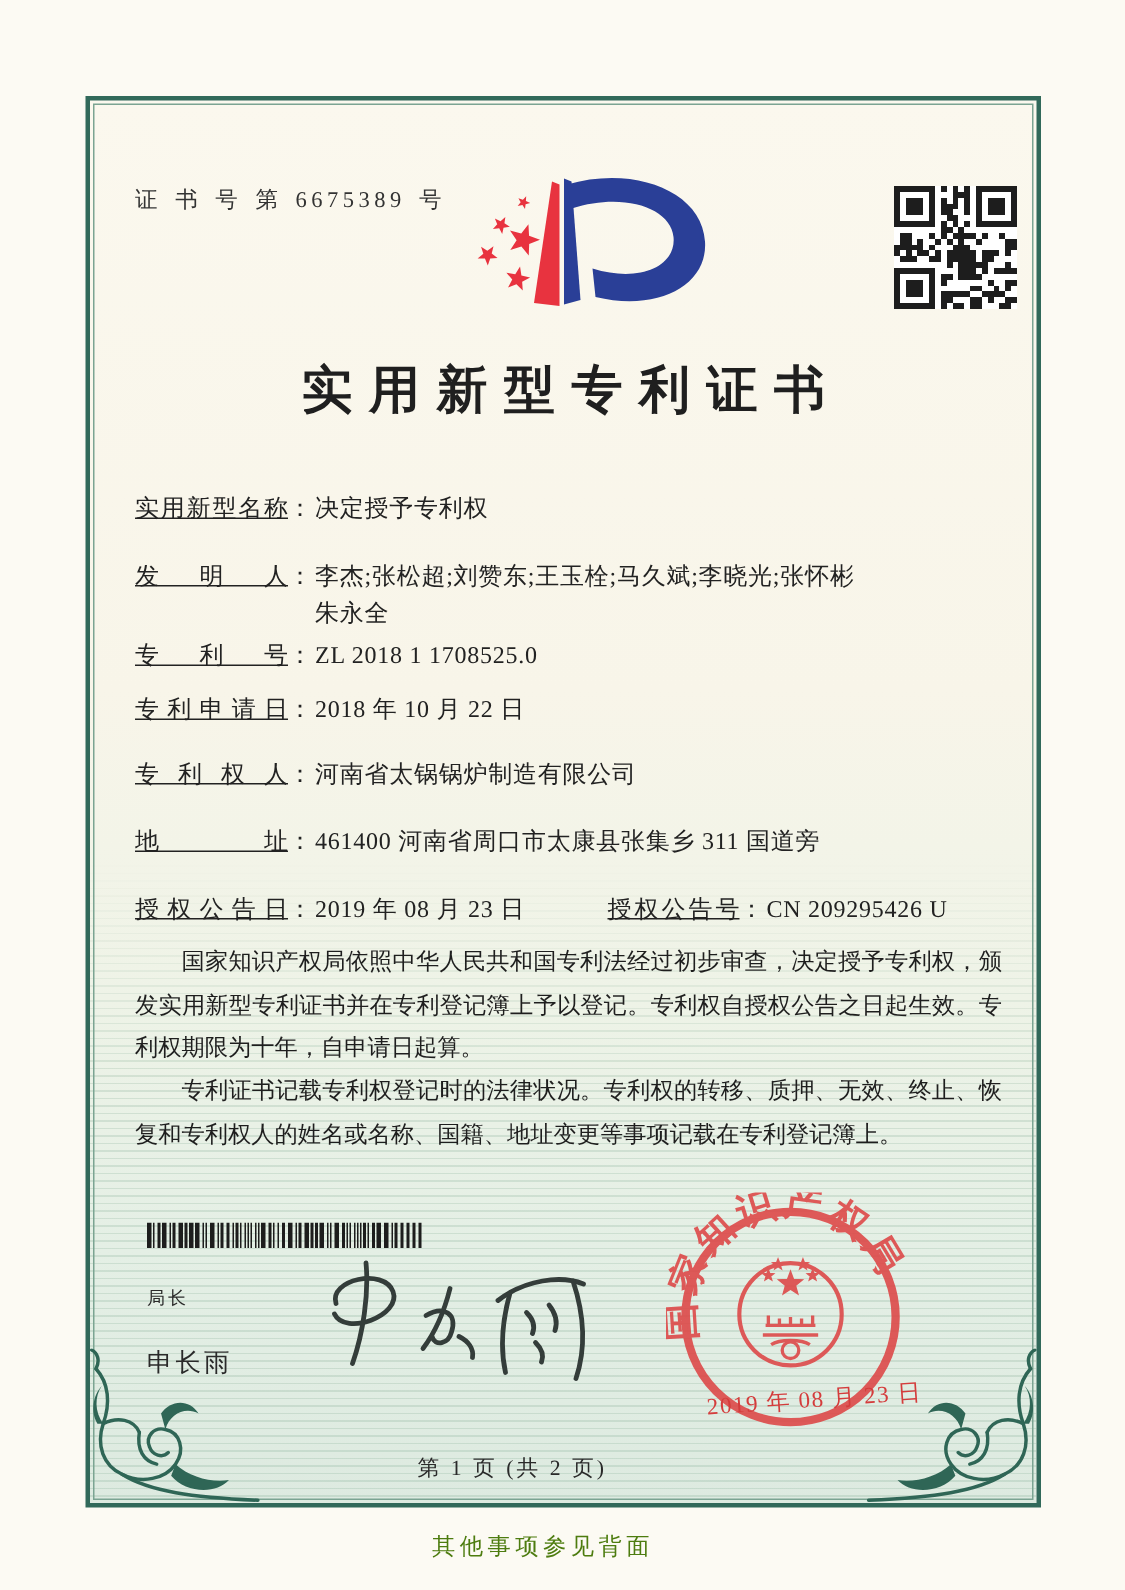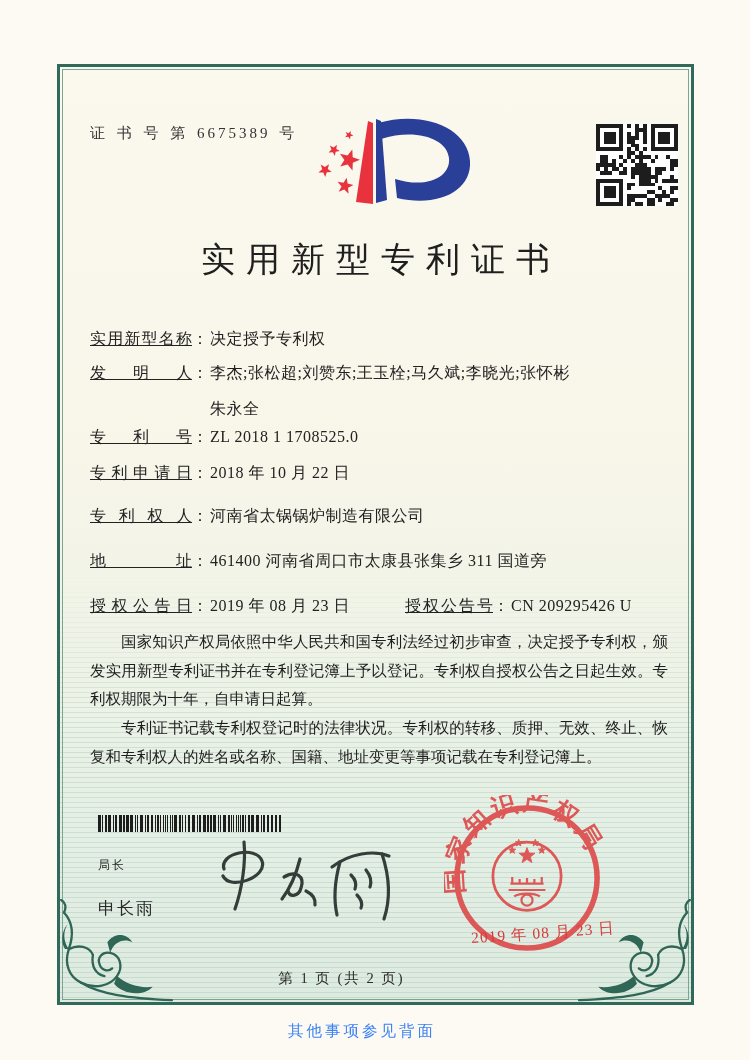--- a/index.html
+++ b/index.html
@@ -38,21 +38,21 @@
   
   .cert-no {
     position:absolute; left:30px; top:57px;
     font-size:15px; letter-spacing:3px; word-spacing:2px; color:#333;
   }
   .logo { position:absolute; left:240px; top:42px; width:180px; height:125px; }
   .qr   { position:absolute; left:536px; top:57px; width:82px; height:82px; }
 
   .title {
     position:absolute; top:170px; left:0; width:100%;
-    text-align:center; font-size:34px; font-weight:400;
+    text-align:center; font-size:34px; font-weight:700;
     letter-spacing:11px; padding-left:11px; color:#1f1f1f;
   }
 
   
   .frow { position:absolute; left:30px; font-size:16px; white-space:nowrap; color:#222; }
   .flabel {
     display:inline-block; width:102px; text-align:justify; text-align-last:justify;
     vertical-align:top;
     text-decoration:underline;
   }
@@ -80,21 +80,21 @@
     color:#d43c3c; font-size:15.5px; letter-spacing:1px; transform:rotate(-4deg);
     white-space:nowrap;
   }
 
   .page-info {
     position:absolute; bottom:14px; left:0; width:100%; text-align:center;
     font-size:14.5px; letter-spacing:2px; padding-right:68px; color:#2a2a2a;
   }
   .back-note {
     position:absolute; top:1021px; left:0; width:100%; text-align:center;
-    font-size:15.5px; letter-spacing:3px; padding-right:26px; color:#3b82f6;
+    font-size:15.5px; letter-spacing:3px; padding-right:26px; color:#4d7c0f;
   }
 </style>
 </head>
 <body>
 
 <div class="paper">
   <div class="frame">
     <div class="guilloche"></div>
     <div class="frame-inner"></div>
 
@@ -377,21 +377,21 @@
           <rect x="18" y="20" width="1" height="1"></rect>
           <rect x="19" y="20" width="1" height="1"></rect>
         </g>
     </svg>
 
     <div class="title">实用新型专利证书</div>
 
     <div class="frow" style="top:262px">
       <span class="flabel">实用新型名称</span><span class="fcolon">：</span><span class="fvalue">决定授予专利权</span>
     </div>
-    <div class="frow" style="top:296px">
+    <div class="frow" style="top:307px">
       <span class="flabel">发明人</span><span class="fcolon">：</span><span class="fvalue">李杰;张松超;刘赞东;王玉栓;马久斌;李晓光;张怀彬</span>
     </div>
     <div class="frow" style="top:332px; left:150px">
       <span class="fvalue">朱永全</span>
     </div>
     <div class="frow" style="top:360px">
       <span class="flabel">专利号</span><span class="fcolon">：</span><span class="fvalue">ZL 2018 1 1708525.0</span>
     </div>
     <div class="frow" style="top:396px">
       <span class="flabel">专利申请日</span><span class="fcolon">：</span><span class="fvalue">2018 年 10 月 22 日</span>

